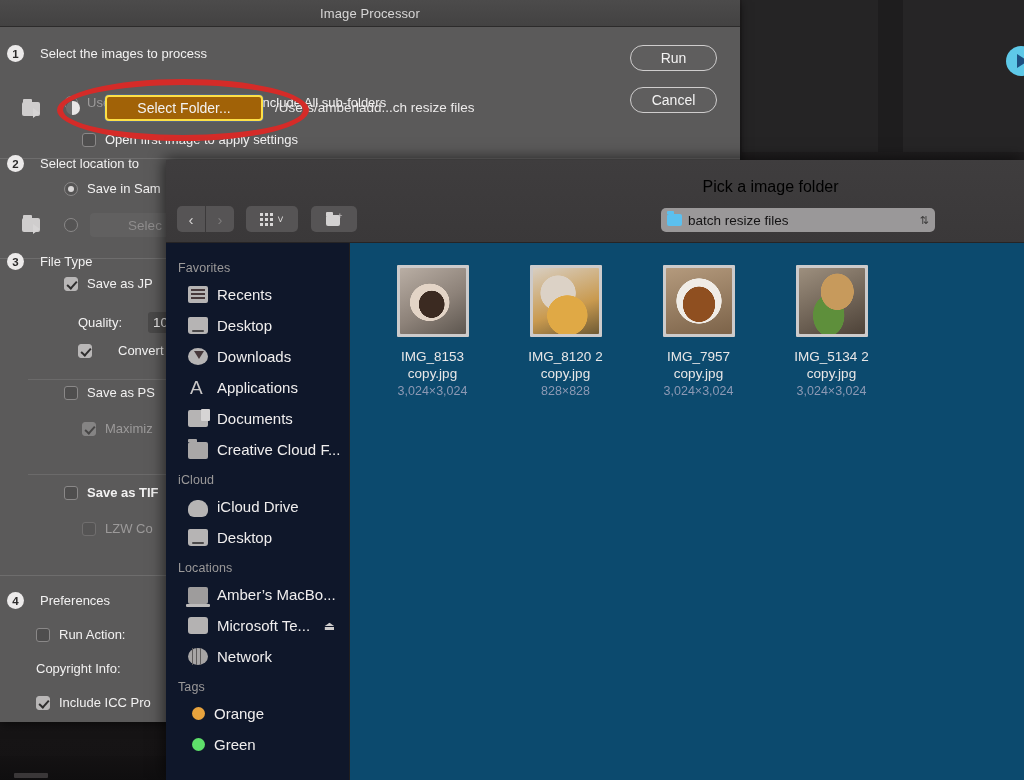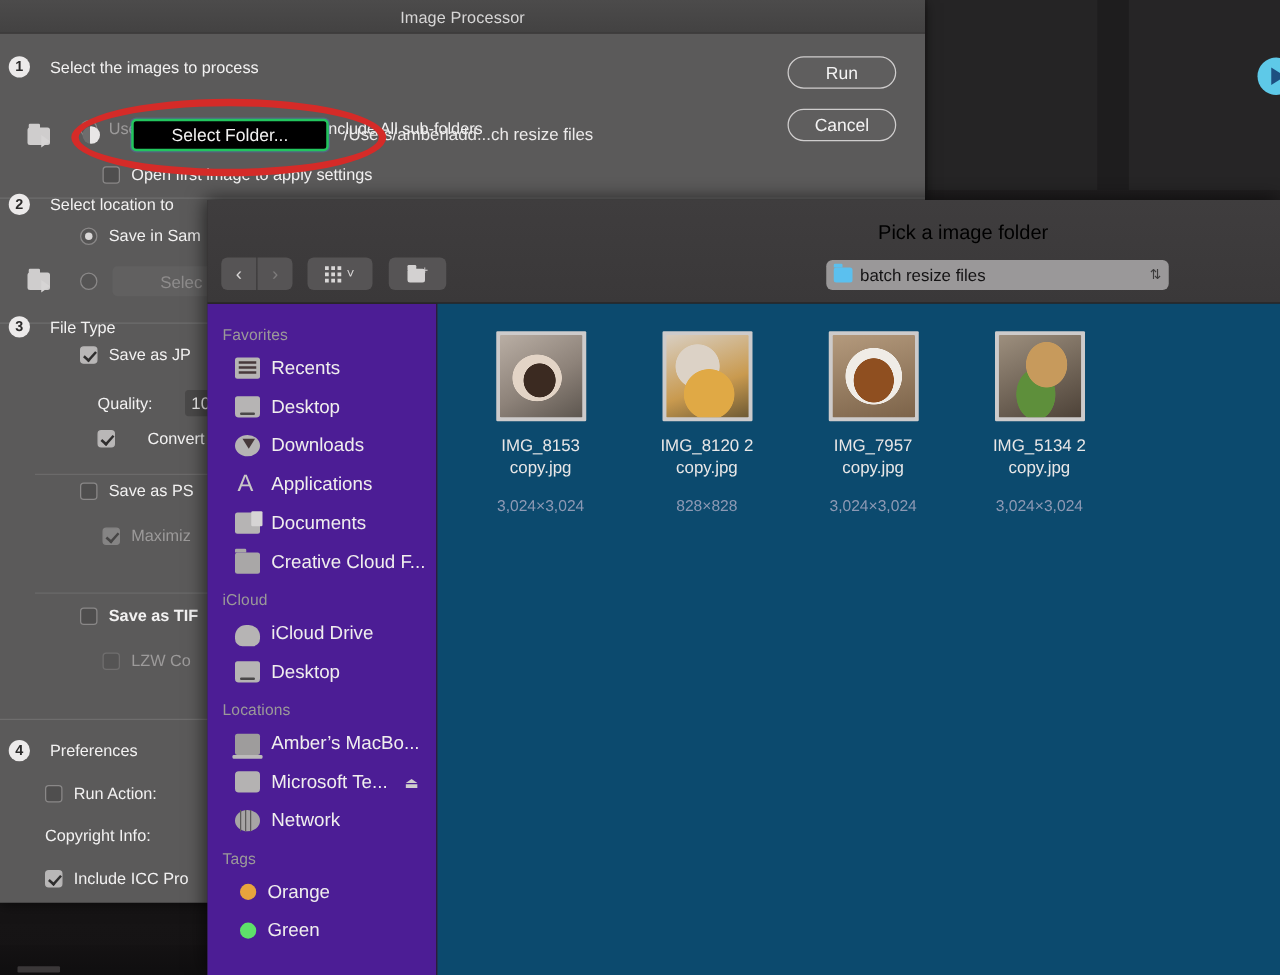--- a/index.html
+++ b/index.html
@@ -95,23 +95,23 @@
   }
 
   .pill-btn {
     border: 1px solid #cfcdcd; border-radius: 13px;
     background: #5f5e5e; color: #f4f3f3;
     font-size: 14px; padding: 4px 0; width: 87px; text-align: center;
   }
 
   .select-folder-btn {
     width: 158px; height: 26px; border-radius: 4px;
-    background: #000000; color: #f3f2f2; font-size: 14px;
+    background: #a16207; color: #f3f2f2; font-size: 14px;
     display:flex; align-items:center; justify-content:center;
-    border: 2px solid #22c55e;
+    border: 2px solid #fde047;
     box-shadow: 0 0 0 1px rgba(74,127,208,.35);
   }
   .grey-btn {
     width: 110px; height: 24px; border-radius: 4px;
     background: #616060; color: #8e8c8c; font-size: 13.5px;
     display:flex; align-items:center; justify-content:center;
   }
   .qty-field {
     width: 44px; height: 21px; border-radius: 3px;
     background: #4a4949; color: #eeeded; font-size: 13.5px;
@@ -179,21 +179,21 @@
     border-radius: 5px; background: #9a9899;
     display:flex; align-items:center; padding: 0 6px; gap:6px;
   }
   .folder-popup .fico { width:15px; height:12px; background:#5bc0ef; border-radius:2px; flex:none; position:relative;}
   .folder-popup .fico::before{content:"";position:absolute;left:0;top:-3px;width:7px;height:3px;background:#5bc0ef;border-radius:1px 1px 0 0;}
   .folder-popup .ftxt { color:#141314; font-size:13.5px; flex:1; }
   .folder-popup .updown { color:#3c3b3b; font-size:11px; line-height:11px; text-align:center; }
 
   .picker-main { display:flex; height: 537px; }
   .sidebar {
-    width: 184px; height: 100%; background: #4c1d95;
+    width: 184px; height: 100%; background: #0f172a;
     border-right: 1px solid #201e1f;
     padding-top: 10px; overflow:hidden;
   }
   .sb-head {
     color:#9b9999; font-size:12.5px; padding: 8px 0 4px 12px; letter-spacing:.1px;
   }
   .sb-item {
     display:flex; align-items:center; gap:9px;
     height: 31px; padding-left: 22px; color:#f0eeee; font-size:15px;
     white-space: nowrap;
@@ -223,21 +223,21 @@
   .filearea {
     flex: 1; background: #0c4a6e; padding: 22px 0 0 0; position: relative;
   }
   .file-grid { display:flex; padding-left: 16px; gap: 0; }
   .file-cell { width: 133px; display:flex; flex-direction:column; align-items:center; }
   .thumb {
     width: 72px; height: 72px; background:#cdcbcb; padding:3px; border-radius:1px;
   }
   .thumb .img { width:100%; height:100%; border-radius:1px; }
   .fname { margin-top: 11px; color:#e9e7e7; font-size:13.5px; line-height:17px; text-align:center; }
-  .fdim  { margin-top: 16px; color:#8d99b4; font-size:12.5px; text-align:center; }
+  .fdim  { margin-top: 2px; color:#8d99b4; font-size:12.5px; text-align:center; }
 
   
   .art1 { background:
       radial-gradient(ellipse at 48% 55%, #3b2a21 0 26%, rgba(59,42,33,0) 27%),
       radial-gradient(ellipse at 45% 52%, #e3d4c6 0 38%, rgba(227,212,198,0) 39%),
       linear-gradient(150deg,#b9aea4 0%, #8d8279 55%, #5d564f 100%); }
   .art2 { background:
       radial-gradient(circle at 52% 72%, #e0a945 0 34%, rgba(224,169,69,0) 35%),
       radial-gradient(circle at 38% 38%, #dcd2c6 0 30%, rgba(220,210,198,0) 31%),
       linear-gradient(160deg,#d8cec1 0%, #c99a4f 60%, #6e5a34 100%); }

